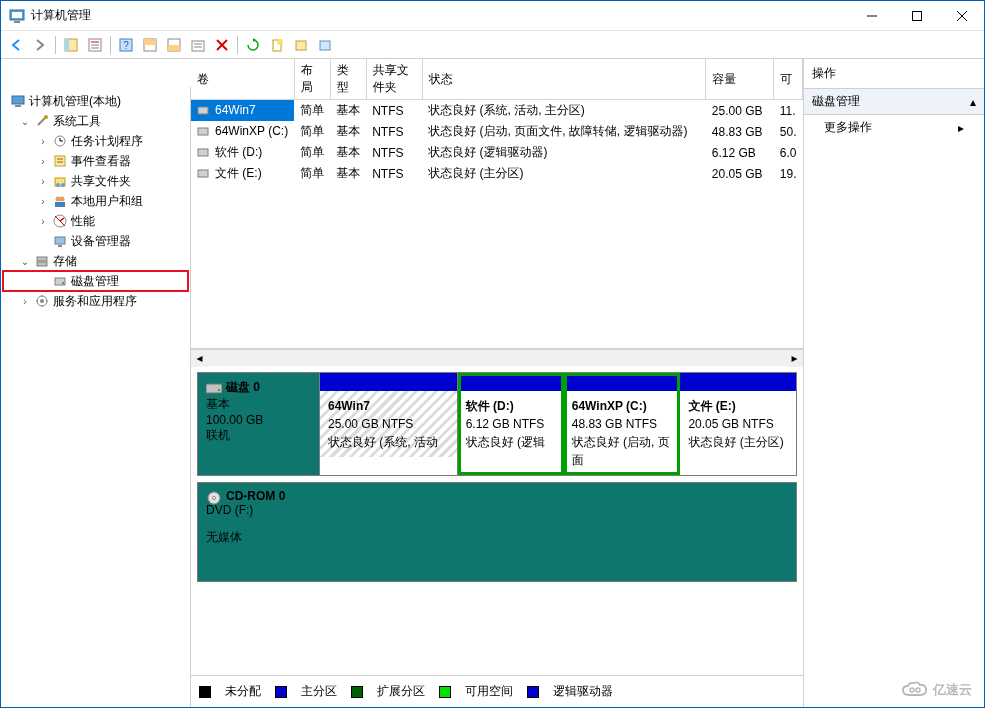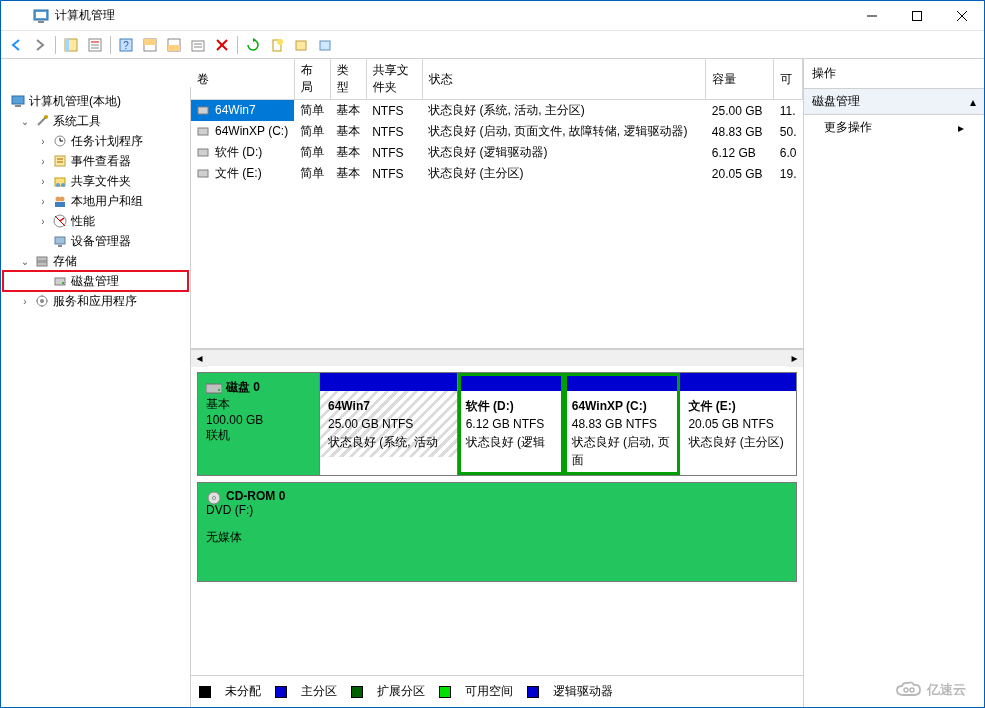--- a/index.html
+++ b/index.html
@@ -1,18 +1,18 @@
 <!DOCTYPE html>
 <html><head>
 <meta charset="utf-8">
 <style>
 * { box-sizing: border-box; margin: 0; padding: 0; }
 body { font-family: "Microsoft YaHei", "Segoe UI", Tahoma, sans-serif; font-size: 12px; background: #fff; color: #000; }
 .window { width: 985px; height: 708px; border: 1px solid #005fb8; display: flex; flex-direction: column; position: relative; }
-.titlebar { height: 30px; display: flex; align-items: center; background: #fff; border-bottom: 1px solid #e5e5e5; padding-left: 24px; }
+.titlebar { height: 30px; display: flex; align-items: center; background: #fff; border-bottom: 1px solid #e5e5e5; }
 .titlebar .icon { width: 16px; height: 16px; margin: 0 6px 0 8px; }
 .titlebar .title { flex: 1; }
 .titlebar .win-btn { width: 45px; height: 29px; display: flex; align-items: center; justify-content: center; }
 .menubar { height: 22px; display: flex; align-items: center; padding: 0 4px; gap: 2px; border-bottom: 1px solid #e5e5e5; }
 .menubar .menu-item { padding: 2px 8px; cursor: default; }
 .toolbar { height: 28px; display: flex; align-items: center; padding: 2px 4px; gap: 2px; border-bottom: 1px solid #d0d0d0; }
 .toolbar .tb-btn { width: 22px; height: 22px; display: flex; align-items: center; justify-content: center; border: 1px solid transparent; }
 .toolbar .tb-sep { width: 1px; height: 18px; background: #c0c0c0; margin: 0 2px; }
 .content { flex: 1; display: flex; overflow: hidden; }
 .tree { width: 190px; border-right: 1px solid #d0d0d0; padding: 4px 2px; overflow: auto; margin-top: 28px; }
@@ -27,39 +27,39 @@
 .vol-table table { width: 100%; border-collapse: collapse; font-size: 12px; }
 .vol-table th { text-align: left; font-weight: normal; background: #fff; border-right: 1px solid #d5d5d5; border-bottom: 1px solid #d5d5d5; padding: 3px 6px; height: 22px; }
 .vol-table td { padding: 2px 6px; white-space: nowrap; }
 .vol-table tr.selected td.namecell { background: #0078d7; color: #fff; }
 .vol-table .namecell .vicon { display: inline-block; width: 14px; height: 14px; vertical-align: middle; margin-right: 4px; }
 .scroll-h { height: 17px; background: #f0f0f0; border-top: 1px solid #d0d0d0; display: flex; align-items: center; }
 .scroll-h .arrow { width: 17px; height: 17px; display: flex; align-items: center; justify-content: center; background: #f0f0f0; }
 .scroll-h .track { flex: 1; }
 .disk-graphics { flex: 1; padding: 6px; overflow: auto; }
 .disk-row { display: flex; border: 1px solid #7a7a7a; margin-bottom: 6px; min-height: 86px; }
-.disk-header { width: 122px; border-right: 1px solid #7a7a7a; padding: 6px 8px; background: #22c55e; }
+.disk-header { width: 122px; border-right: 1px solid #7a7a7a; padding: 6px 8px; background: #0f766e; }
 .disk-header .dicon { display: inline-block; width: 16px; height: 12px; vertical-align: middle; margin-right: 4px; }
 .disk-header .dname { font-weight: bold; }
 .disk-parts { flex: 1; display: flex; }
 .part { flex: 1 1 0; border-right: 1px solid #7a7a7a; display: flex; flex-direction: column; overflow: hidden; }
 .part:last-child { border-right: none; }
 .part .part-top { height: 18px; background: #0000d0; }
 .part .part-body { padding: 6px 8px; line-height: 1.5; }
 .part .pname { font-weight: bold; }
 .part.hatched .part-body { background: repeating-linear-gradient(135deg, #fff, #fff 4px, #dcdcdc 4px, #dcdcdc 7px); }
 .part.green-border { outline: 3px solid #00a000; outline-offset: -3px; }
 .legend { height: 32px; border-top: 1px solid #d0d0d0; display: flex; align-items: center; padding: 0 8px; gap: 6px; }
 .legend .swatch { width: 12px; height: 12px; display: inline-block; border: 1px solid #000; vertical-align: middle; }
 .legend span { margin-right: 8px; }
 .actions { width: 180px; padding: 0; }
 .actions .ahdr { padding: 6px 8px; border-bottom: 1px solid #d0d0d0; font-weight: normal; }
 .actions .acat { background: #eef3fa; padding: 4px 8px; border-bottom: 1px solid #d0d0d0; display: flex; justify-content: space-between; align-items: center; }
 .actions .aitem { padding: 4px 20px; display: flex; justify-content: space-between; align-items: center; cursor: default; }
-.watermark { position: absolute; right: 18px; bottom: 8px; font-size: 13px; color: #b8b8b8; display: flex; align-items: center; gap: 4px; font-weight: bold; }
+.watermark { position: absolute; right: 12px; bottom: 8px; font-size: 13px; color: #b8b8b8; display: flex; align-items: center; gap: 4px; font-weight: bold; }
 </style>
 </head>
 <body>
 
 <div class="window">
   <div class="titlebar">
     <span class="icon">
       <svg width="16" height="16">
           <rect x="1" y="2" width="14" height="10" fill="#5aa0d8" stroke="#2a70a8"></rect>
           <rect x="3" y="4" width="10" height="6" fill="#fff"></rect>

